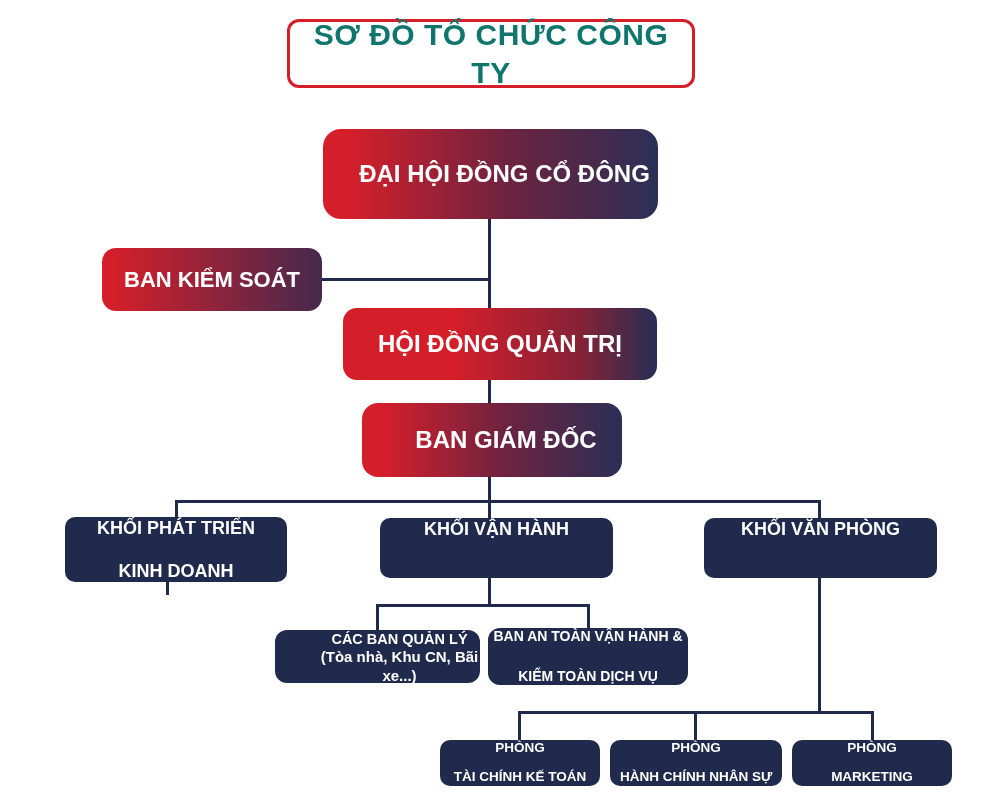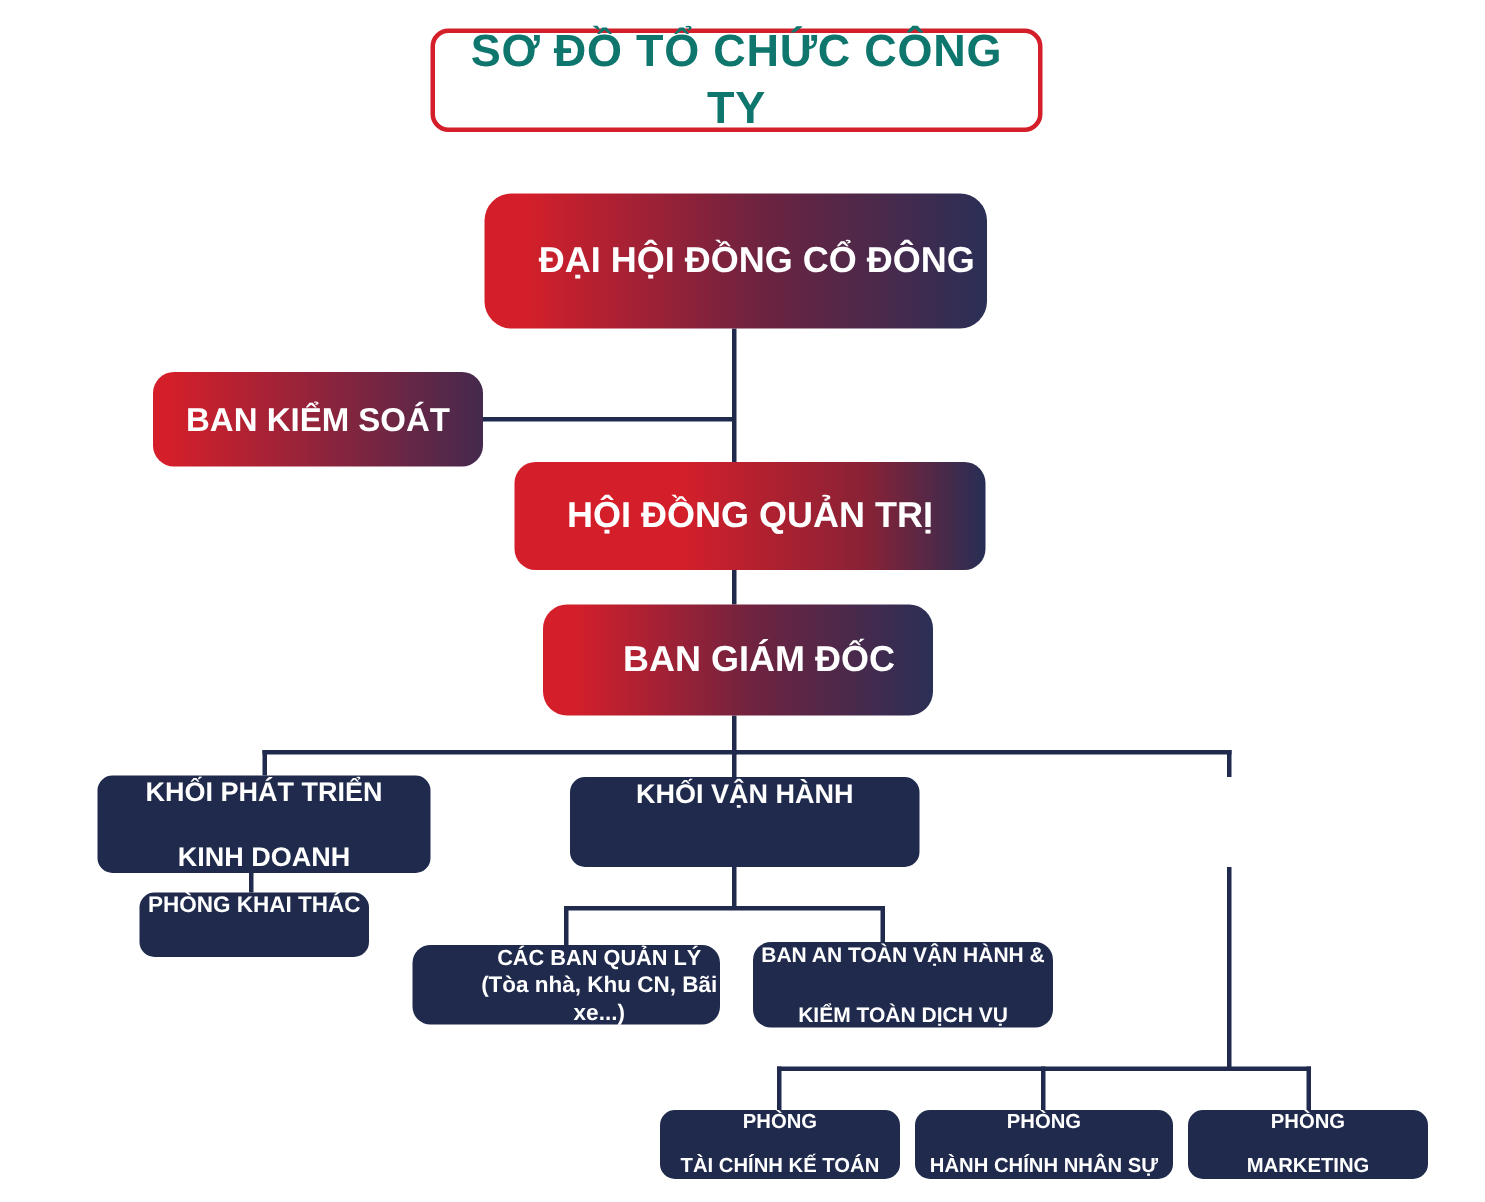--- a/index.html
+++ b/index.html
@@ -24,21 +24,21 @@
   .dhdcd{left:323px;top:129px;width:335px;height:90px;border-radius:18px;font-size:24px;}
   .bks{left:102px;top:248px;width:220px;height:63px;border-radius:14px;font-size:22px;}
   .hdqt{left:343px;top:308px;width:314px;height:72px;border-radius:14px;font-size:24px;}
   .bgd{left:362px;top:403px;width:260px;height:74px;border-radius:16px;font-size:24px;}
   .kptkd{left:65px;top:517px;width:222px;height:65px;border-radius:10px;font-size:18px;}
   .kvh{left:380px;top:518px;width:233px;height:60px;border-radius:10px;font-size:18px;}
   .kvp{left:704px;top:518px;width:233px;height:60px;border-radius:10px;font-size:18px;}
   .pkt{left:93px;top:595px;width:153px;height:43px;border-radius:10px;font-size:15px;}
   .cbql{left:275px;top:630px;width:205px;height:53px;border-radius:12px;font-size:14.5px;padding-left:44px;}
   .cbql .sub{font-size:15px;}
-  .bat{left:502px;top:628px;width:200px;height:57px;border-radius:12px;font-size:14px;}
+  .bat{left:488px;top:628px;width:200px;height:57px;border-radius:12px;font-size:14px;}
   .ptckt{left:440px;top:740px;width:160px;height:46px;border-radius:10px;font-size:13.5px;}
   .phcns{left:610px;top:740px;width:172px;height:46px;border-radius:10px;font-size:13.5px;}
   .pmkt{left:792px;top:740px;width:160px;height:46px;border-radius:10px;font-size:13.5px;}
 
   
   .l-v1{left:488px;top:219px;width:3px;height:89px;}
   .l-hbks{left:322px;top:278px;width:168px;height:3px;}
   .l-v2{left:488px;top:380px;width:3px;height:23px;}
   .l-v3{left:488px;top:477px;width:3px;height:26px;}
   .l-hmain{left:175px;top:500px;width:646px;height:3px;}
@@ -102,24 +102,24 @@
 
   <div class="node kptkd navy">
     <span>KHỐI PHÁT TRIỂN</span>
     <span>KINH DOANH</span>
   </div>
 
   <div class="node kvh navy">
     <span>KHỐI VẬN HÀNH</span>
   </div>
 
+  <div class="node kvp navy">
+    <span>KHỐI VĂN PHÒNG</span>
+  </div>
 
-  <div class="node pkt navy">
-    <span>PHÒNG KHAI THÁC</span>
-  </div>
 
   <div class="node cbql navy">
     <span>CÁC BAN QUẢN LÝ</span>
     <span class="sub">(Tòa nhà, Khu CN, Bãi xe...)</span>
   </div>
 
   <div class="node bat navy">
     <span>BAN AN TOÀN VẬN HÀNH &amp;</span>
     <span>KIỂM TOÀN DỊCH VỤ</span>
   </div>

